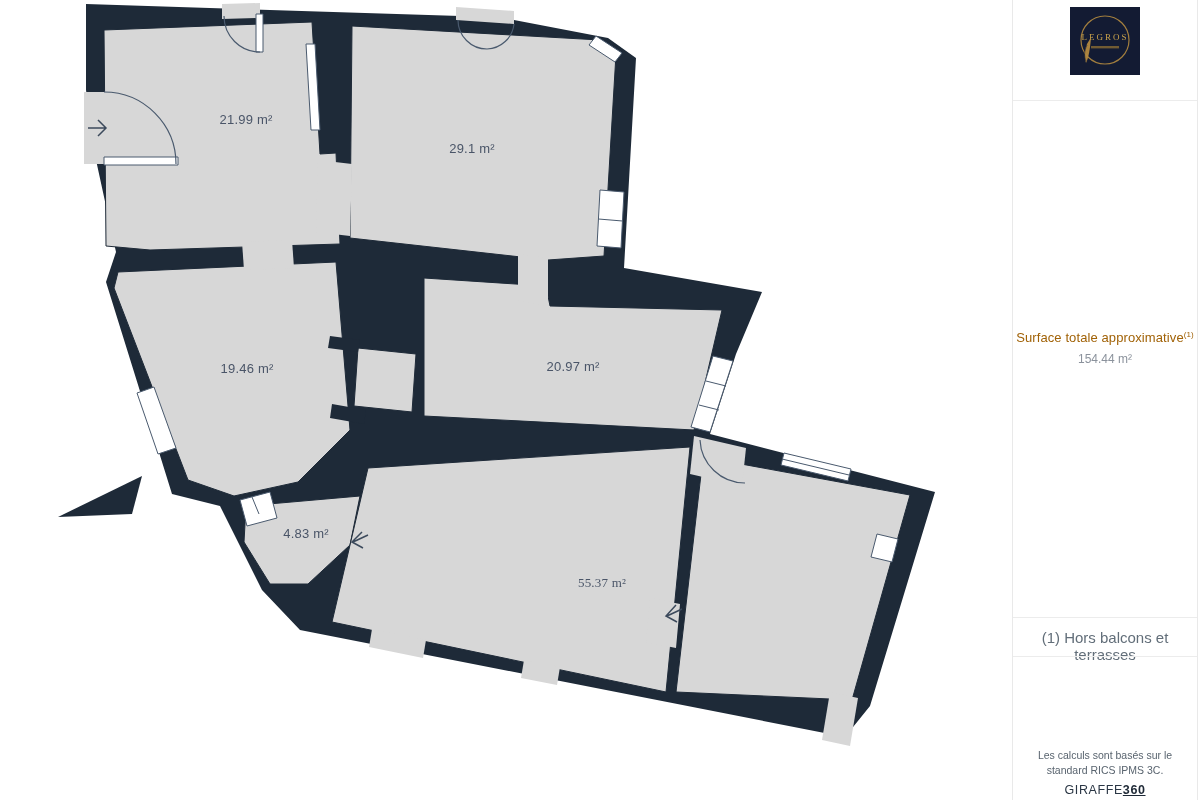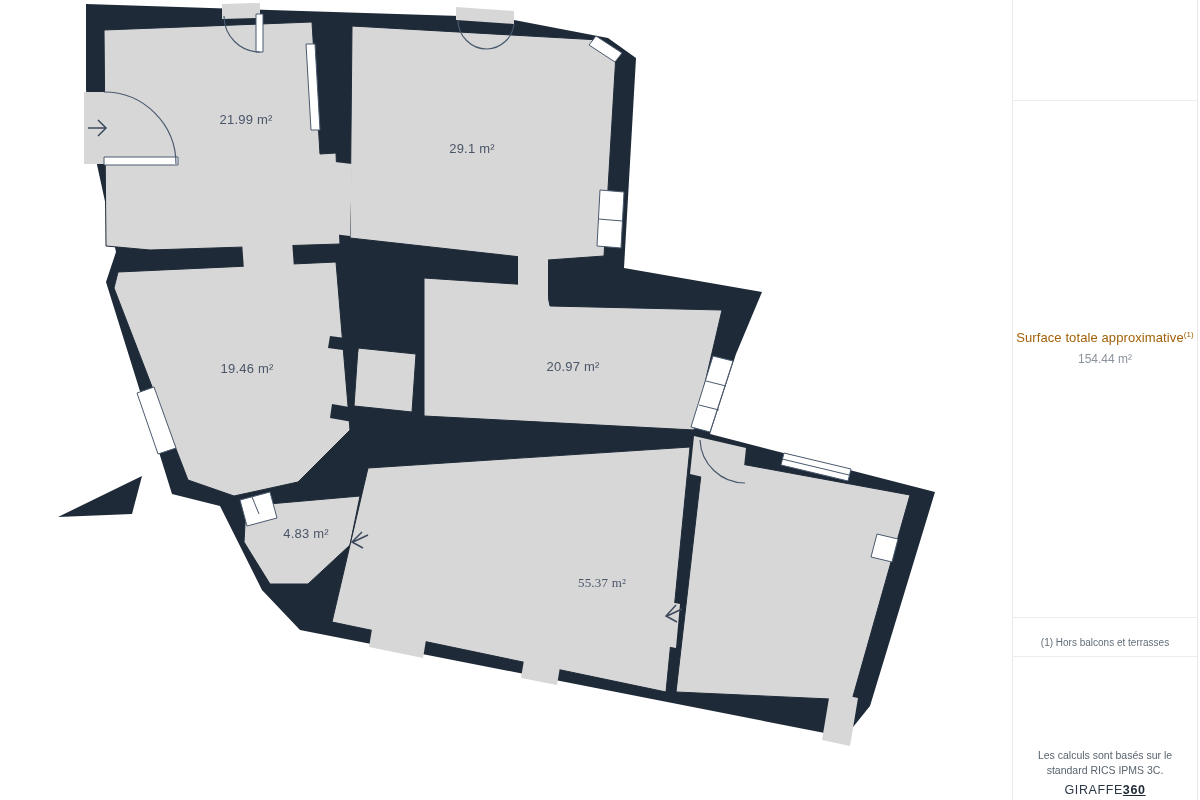--- a/index.html
+++ b/index.html
@@ -17,21 +17,21 @@
            border-left:1px solid #e9e9e9;border-right:1px solid #e9e9e9;}
   .divider{position:absolute;left:0;width:100%;height:0;border-top:1px solid #ececec;}
   .d1{top:100px;} .d2{top:617px;} .d3{top:656px;}
   .logo-box{position:absolute;left:50%;top:7px;transform:translateX(-50%);width:70px;height:68px;
             background:#131b33;}
   .summary{position:absolute;top:330px;left:0;width:100%;text-align:center;}
   .summary-title{font-size:13px;font-weight:normal;color:#a16207;letter-spacing:.1px;text-align:center;}
   .summary-title sup{font-size:8px;}
   .summary-value{margin-top:7px;font-size:12px;color:#8b929c;}
   .footnote{position:absolute;top:629px;left:0;width:100%;text-align:center;
-            font-size:10px;color:#626e79;margin-top:8px;}
+            font-size:15px;color:#626e79;}
   .para{position:absolute;left:7px;right:7px;text-align:center;font-size:10.5px;
         color:#59646f;line-height:1.45;}
   .p1{top:673px;} .p2{top:748px;}
   .brand{position:absolute;top:783px;left:0;width:100%;text-align:center;font-size:12.5px;
          color:#2a3644;letter-spacing:.6px;}
   .brand .b-suffix{font-weight:bold;color:#1d2835;text-decoration:underline;}
 </style>
 </head>
 <body>
 
@@ -112,20 +112,29 @@
     <div class="room-label r1">21.99 m²</div>
     <div class="room-label r2">29.1 m²</div>
     <div class="room-label r3">19.46 m²</div>
     <div class="room-label r4">20.97 m²</div>
     <div class="room-label r5">4.83 m²</div>
     <div class="room-label r6">55.37 m²</div>
   </div>
 
   <div class="sidebar">
 
+    <div class="logo-box">
+      <svg width="70" height="68" viewBox="0 0 70 68">
+        <circle cx="35" cy="33" r="24" fill="none" stroke="#b3893f" stroke-width="1.2" opacity="0.9"></circle>
+        <text x="35" y="33" text-anchor="middle" font-family="Liberation Serif, serif" font-size="9" letter-spacing="2" fill="#c9a24b">LEGROS</text>
+        <rect x="21" y="39" width="28" height="2.4" fill="#8a6c33" opacity="0.8"></rect>
+        <path d="M16,56 C13,47 15,38 21,31 C20,41 19,50 16,56 Z" fill="#b3893f" opacity="0.95"></path>
+        <path d="M16,54 C14,50 14,44 17,38" stroke="#131b33" stroke-width="0.6" fill="none"></path>
+      </svg>
+    </div>
 
     <div class="divider d1"></div>
 
     <div class="summary">
       <div class="summary-title">
         <span>Surface totale approximative</span><sup>(1)</sup>
       </div>
       <div class="summary-value">154.44 m²</div>
     </div>
 

